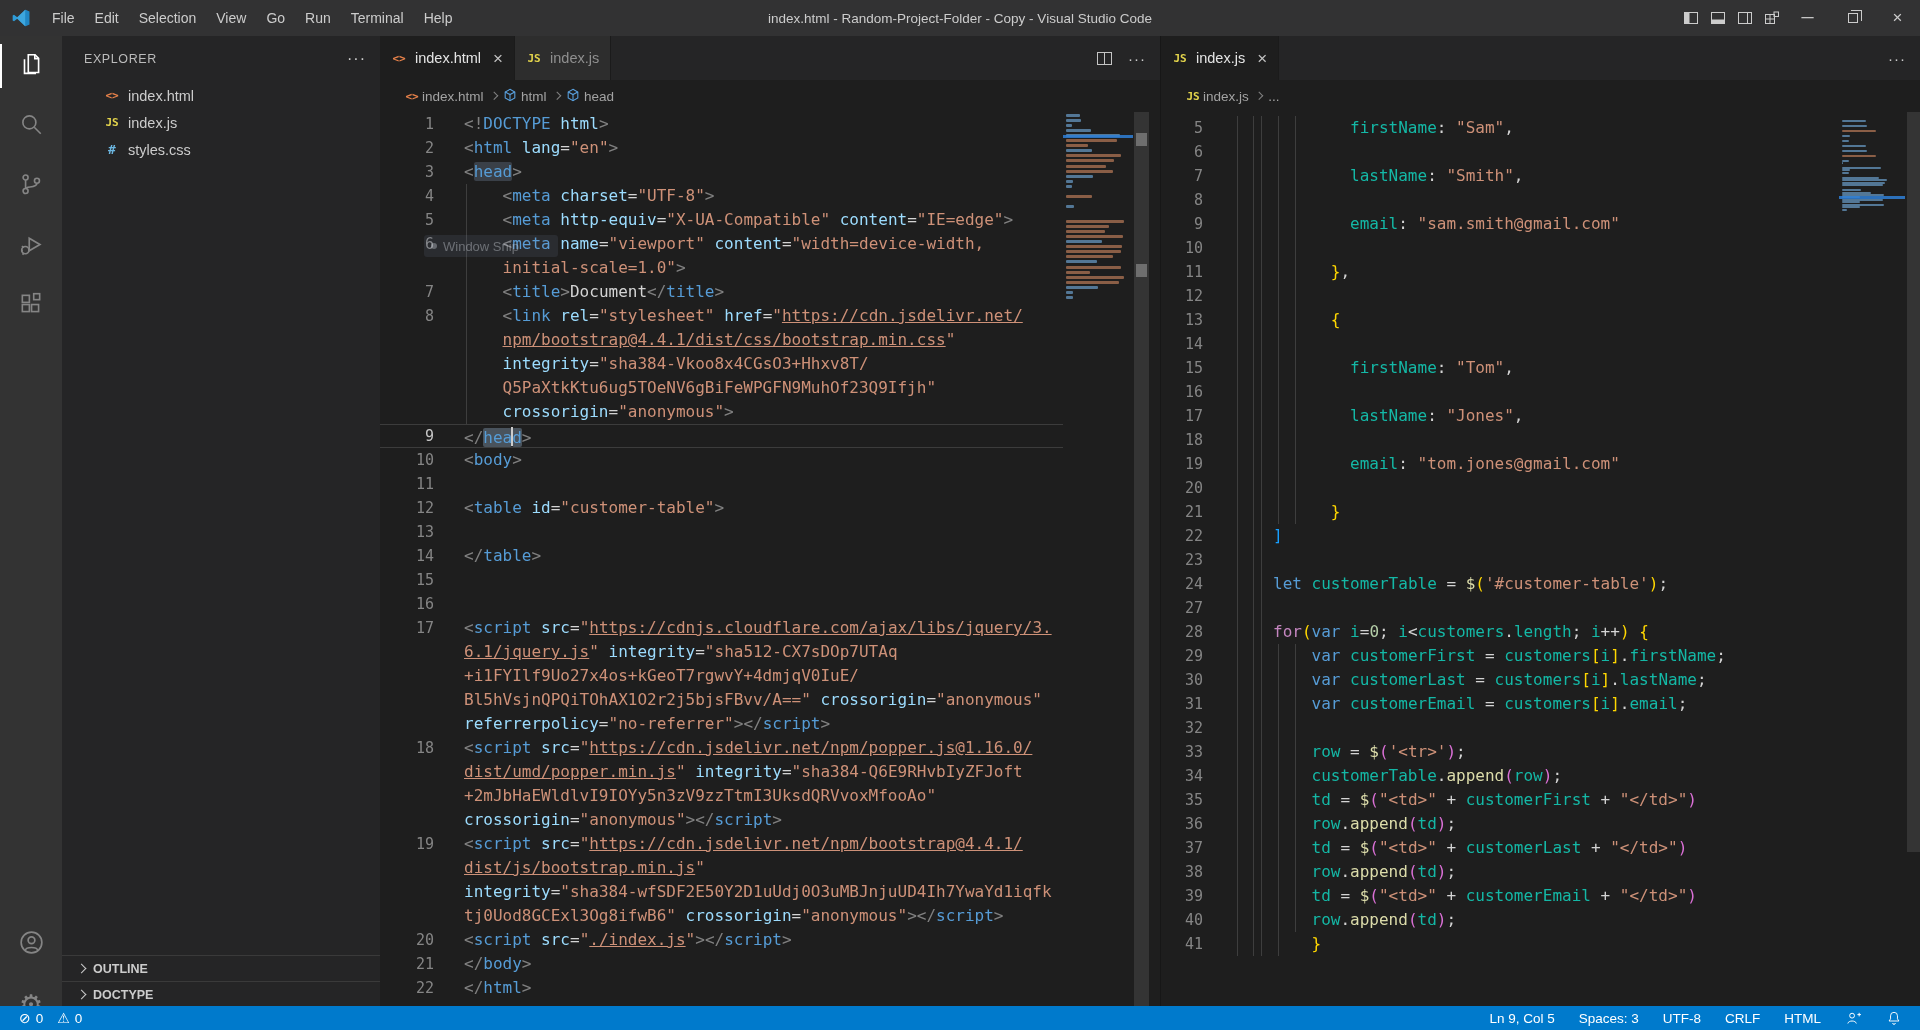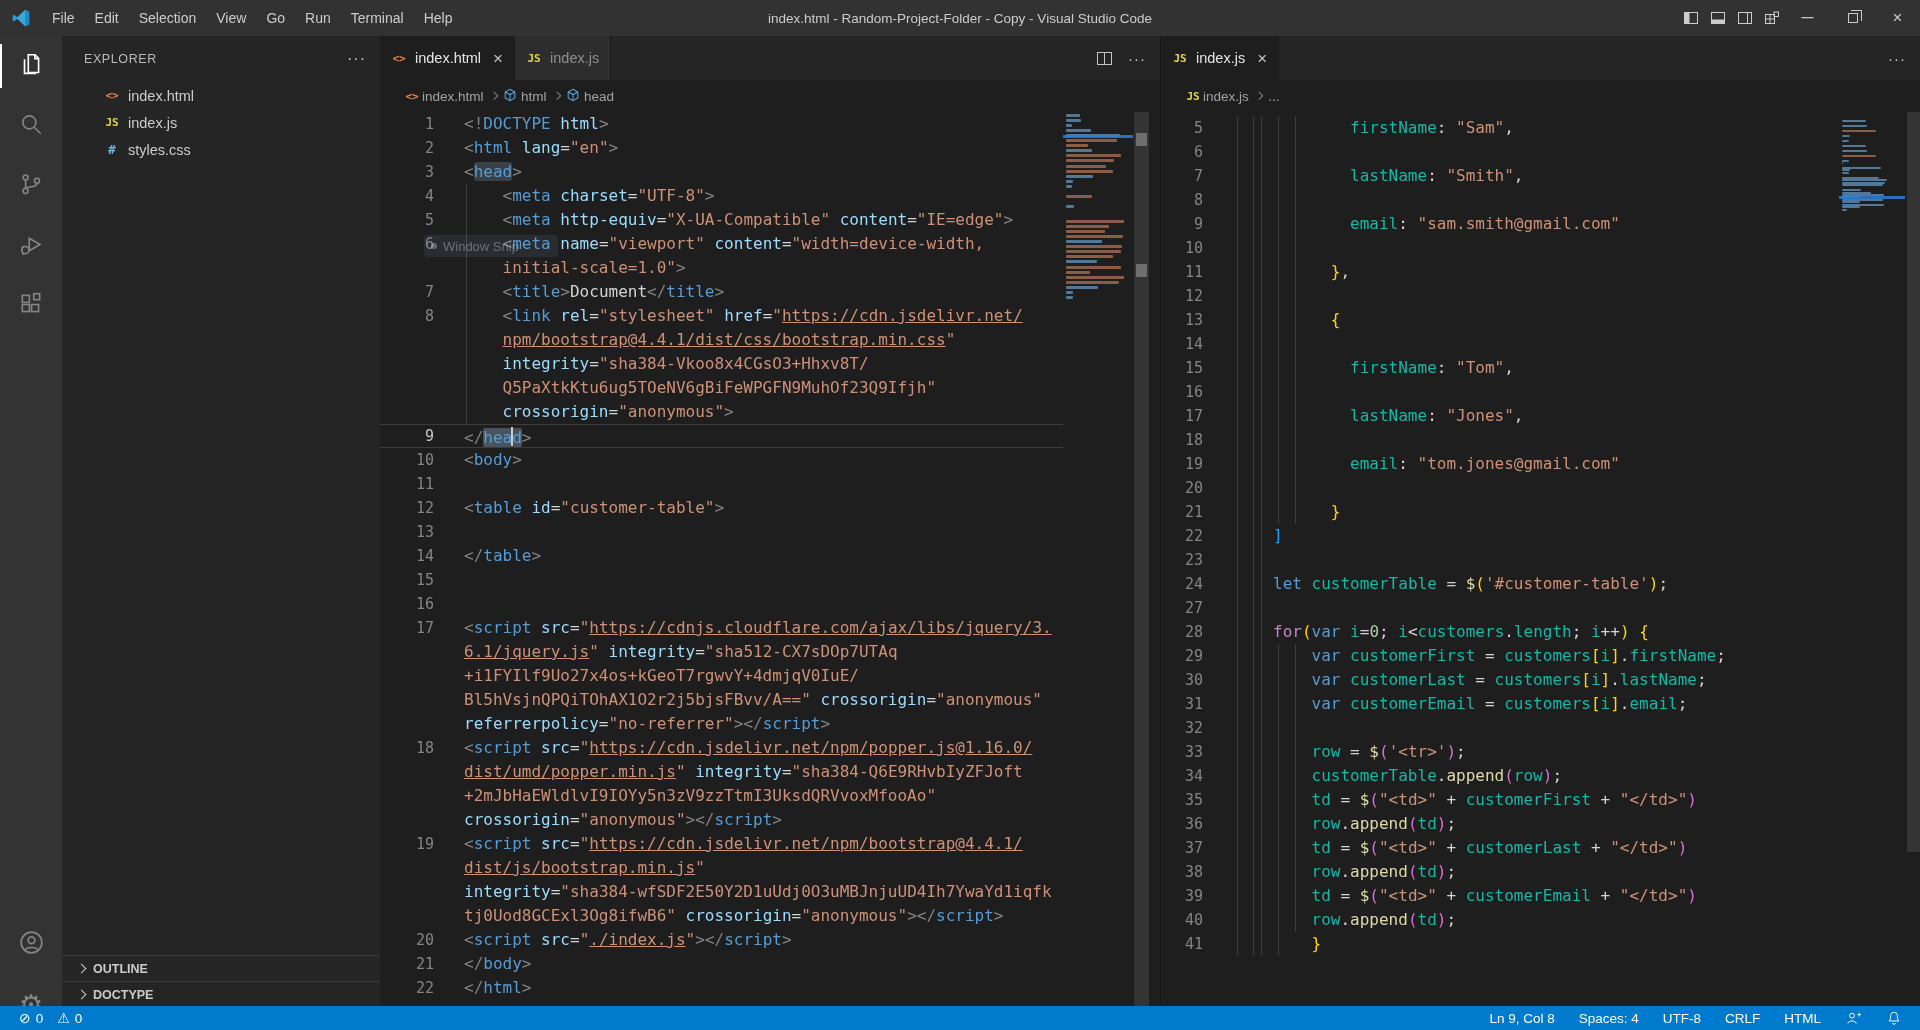--- a/index.html
+++ b/index.html
@@ -472,22 +472,22 @@
         <div class="st-item">
           <span class="st-ico">⊘</span>
           <span>0</span>
         </div>
         <div class="st-item">
           <span class="st-ico">⚠</span>
           <span>0</span>
         </div>
       </div>
     <div id="st-right">
-        <div class="st-item">Ln 9, Col 8</div>
-        <div class="st-item">Spaces: 4</div>
+        <div class="st-item">Ln 9, Col 5</div>
+        <div class="st-item">Spaces: 3</div>
         <div class="st-item">UTF-8</div>
         <div class="st-item">CRLF</div>
         <div class="st-item">HTML</div>
         <div class="st-item">
           <svg class="white" width="17" height="17" viewBox="0 0 24 24">
             <circle cx="10" cy="8" r="3.4"></circle>
             <path d="M4 19c1-4.6 11-4.6 12 0"></path>
             <path d="M17.5 6.5h5M20 4v5"></path>
           </svg>
         </div>

